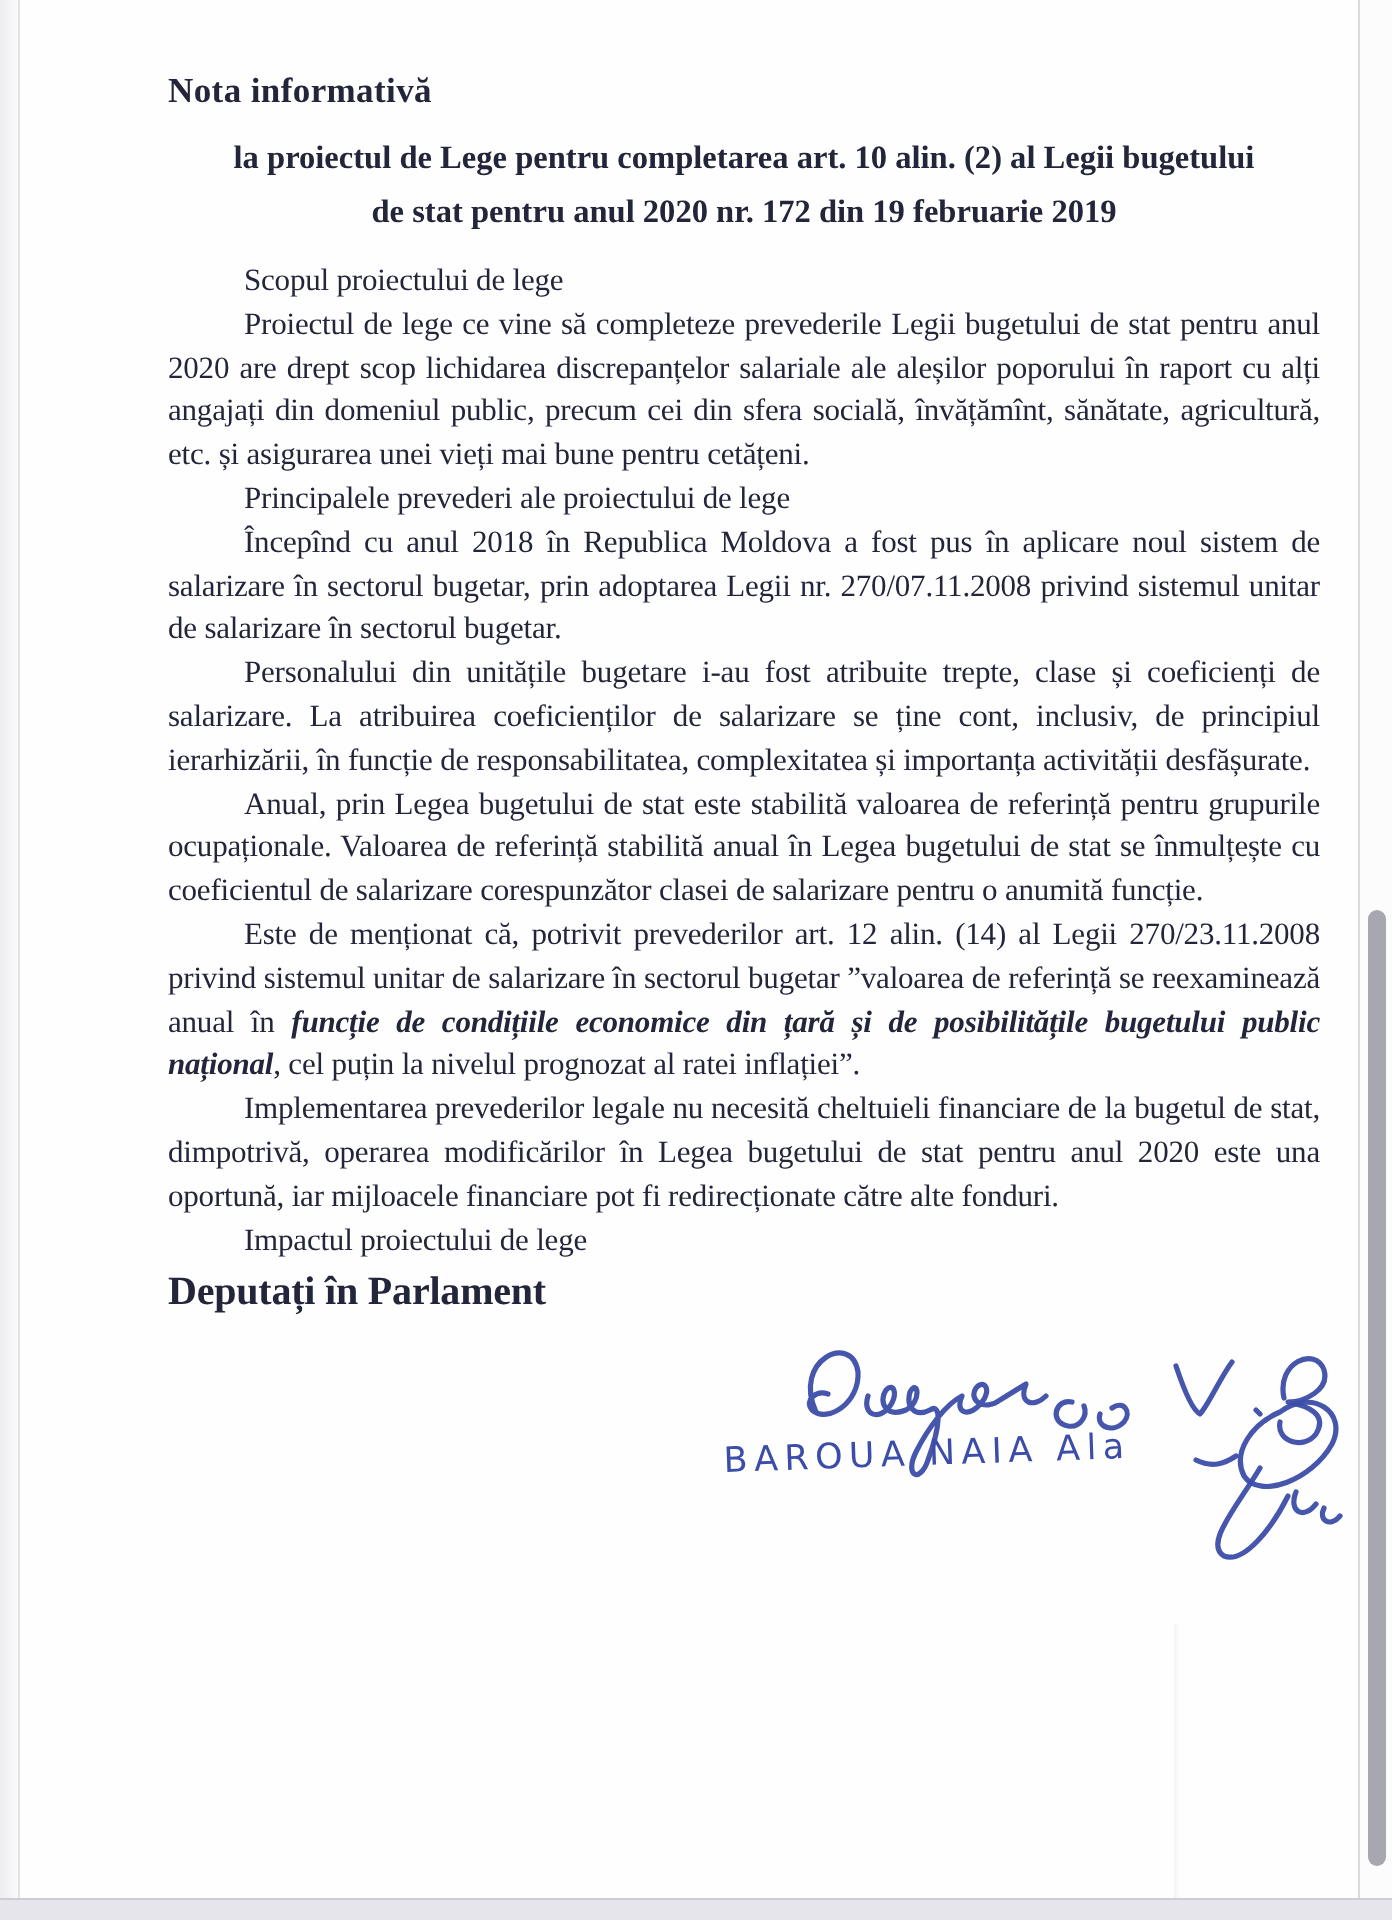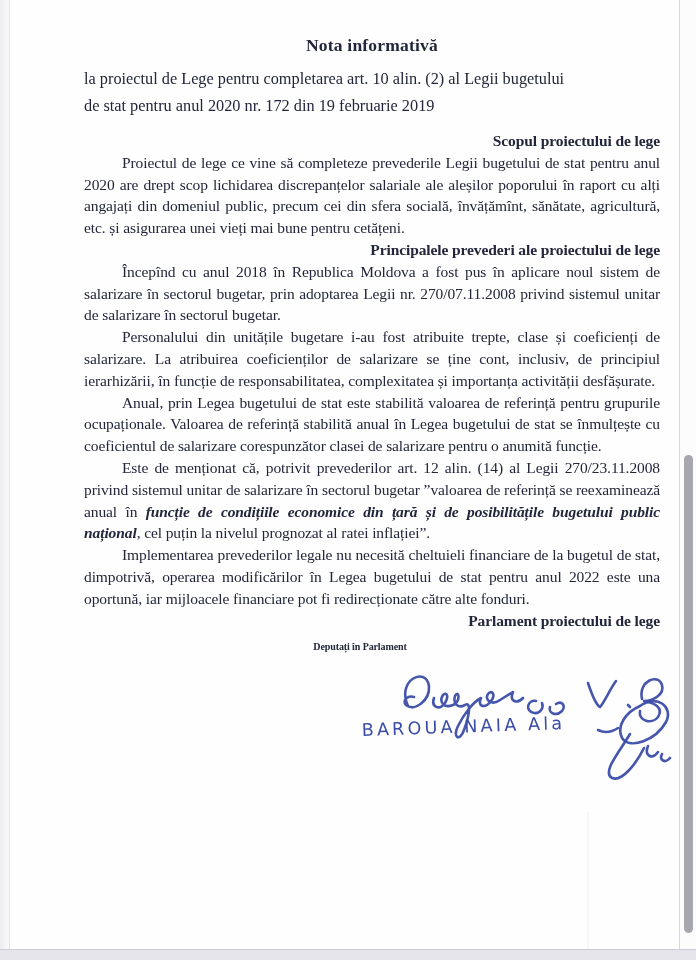--- a/index.html
+++ b/index.html
@@ -29,37 +29,37 @@
   }
 
   
   .page {
     position:absolute; left:10px; top:0; right:17px; bottom:10px;
     background:#fefefe; box-sizing:border-box;
     padding:34px 19px 0 74px;
     color:#23263a;
   }
   .title {
-    text-align:center; font-weight:bold; font-size:17.5px; line-height:22px;
+    text-align:left; font-weight:bold; font-size:17.5px; line-height:22px;
     letter-spacing:.2px;
   }
   .subtitle {
-    margin-top:10px; text-align:left; font-weight:normal;
+    margin-top:10px; text-align:center; font-weight:bold;
     font-size:16.3px; line-height:26.5px;
   }
   .content {
     margin-top:11px; font-size:15.5px; line-height:21.8px;
     letter-spacing:-0.1px; text-align:justify;
   }
-  .heading { font-weight:bold; padding-left:38px; text-align:right; }
+  .heading { font-weight:normal; padding-left:38px; text-align:left; }
   .para { margin:0; text-indent:38px; }
   .emph { font-weight:bold; font-style:italic; }
   .signoff {
-    font-weight:bold; text-align:center; padding-right:24px;
-    margin-top:5px; font-size:10px; text-indent:0;
+    font-weight:bold; text-align:left; padding-right:24px;
+    margin-top:5px; font-size:20px; text-indent:0;
   }
 
   
   .signature-row { position:relative; height:132px; margin-top:2px; }
   .signature-svg { position:absolute; right:-14px; top:-6px; width:344px; height:135px; }
   .ink { fill:none; stroke:#3b4da8; stroke-width:2.6; stroke-linecap:round; stroke-linejoin:round; opacity:.95; }
   .ink-caps { fill:#3b4da8; font-family:"DejaVu Sans", sans-serif; font-size:17.5px; letter-spacing:3.2px; }
   .photo-seam {
     position:absolute; left:587px; top:812px; bottom:10px; width:3px;
     background:linear-gradient(to right,#eeeef3,#ffffff); opacity:.7;
@@ -85,23 +85,23 @@
 
       <div class="heading">Scopul proiectului de lege</div>
       <p class="para">Proiectul de lege ce vine să completeze prevederile Legii bugetului de stat pentru anul 2020 are drept scop lichidarea discrepanțelor salariale ale aleșilor poporului în raport cu alți angajați din domeniul public, precum cei din sfera socială, învățămînt, sănătate, agricultură, etc. și asigurarea unei vieți mai bune pentru cetățeni.</p>
 
       <div class="heading">Principalele prevederi ale proiectului de lege</div>
       <p class="para">Începînd cu anul 2018 în Republica Moldova a fost pus în aplicare noul sistem de salarizare în sectorul bugetar, prin adoptarea Legii nr. 270/07.11.2008 privind sistemul unitar de salarizare în sectorul bugetar.</p>
       <p class="para">Personalului din unitățile bugetare i-au fost atribuite trepte, clase și coeficienți de salarizare. La atribuirea coeficienților de salarizare se ține cont, inclusiv, de principiul ierarhizării, în funcție de responsabilitatea, complexitatea și importanța activității desfășurate.</p>
       <p class="para">Anual, prin Legea bugetului de stat este stabilită valoarea de referință pentru grupurile ocupaționale. Valoarea de referință stabilită anual în Legea bugetului de stat se înmulțește cu coeficientul de salarizare corespunzător clasei de salarizare pentru o anumită funcție.</p>
       <p class="para"><span>Este de menționat că, potrivit prevederilor art. 12 alin. (14) al Legii 270/23.11.2008 privind sistemul unitar de salarizare în sectorul bugetar ”valoarea de referință se reexaminează anual în </span><span class="emph">funcție de condițiile economice din țară și de posibilitățile bugetului public național</span><span>, cel puțin la nivelul prognozat al ratei inflației”.</span></p>
 
-      <p class="para">Implementarea prevederilor legale nu necesită cheltuieli financiare de la bugetul de stat, dimpotrivă, operarea modificărilor în Legea bugetului de stat pentru anul 2022 este una oportună, iar mijloacele financiare pot fi redirecționate către alte fonduri.</p>
+      <p class="para">Implementarea prevederilor legale nu necesită cheltuieli financiare de la bugetul de stat, dimpotrivă, operarea modificărilor în Legea bugetului de stat pentru anul 2020 este una oportună, iar mijloacele financiare pot fi redirecționate către alte fonduri.</p>
 
-      <div class="heading">Parlament proiectului de lege</div>
+      <div class="heading">Impactul proiectului de lege</div>
 
       <div class="signoff">Deputați în Parlament</div>
 
       <div class="signature-row">
         <svg class="signature-svg" viewBox="0 0 344 135" aria-hidden="true">
 
           <path class="ink" d="M78,52 C66,26 96,12 99,32 C100,47 84,58 76,51 C72,46 78,41 84,43"></path>
           <path class="ink" d="M104,44 C101,53 109,57 115,49 C119,43 117,37 113,41 C109,47 113,55 123,51 C131,47 129,35 125,42 C123,49 127,55 135,51 C141,47 140,60 134,76 C130,88 122,84 128,72 C134,60 143,48 151,44 C147,53 155,55 161,47 C166,41 162,35 158,40 C154,46 162,52 170,46 L183,38 C179,48 187,50 193,44"></path>
           <path class="ink" d="M206,47 C198,45 194,57 204,59 C210,60 214,54 212,49 M220,53 C218,59 226,63 232,57 C236,52 232,46 226,50"></path>
           <path class="ink" d="M258,29 C262,41 266,51 270,53 C274,49 280,35 286,27"></path>

